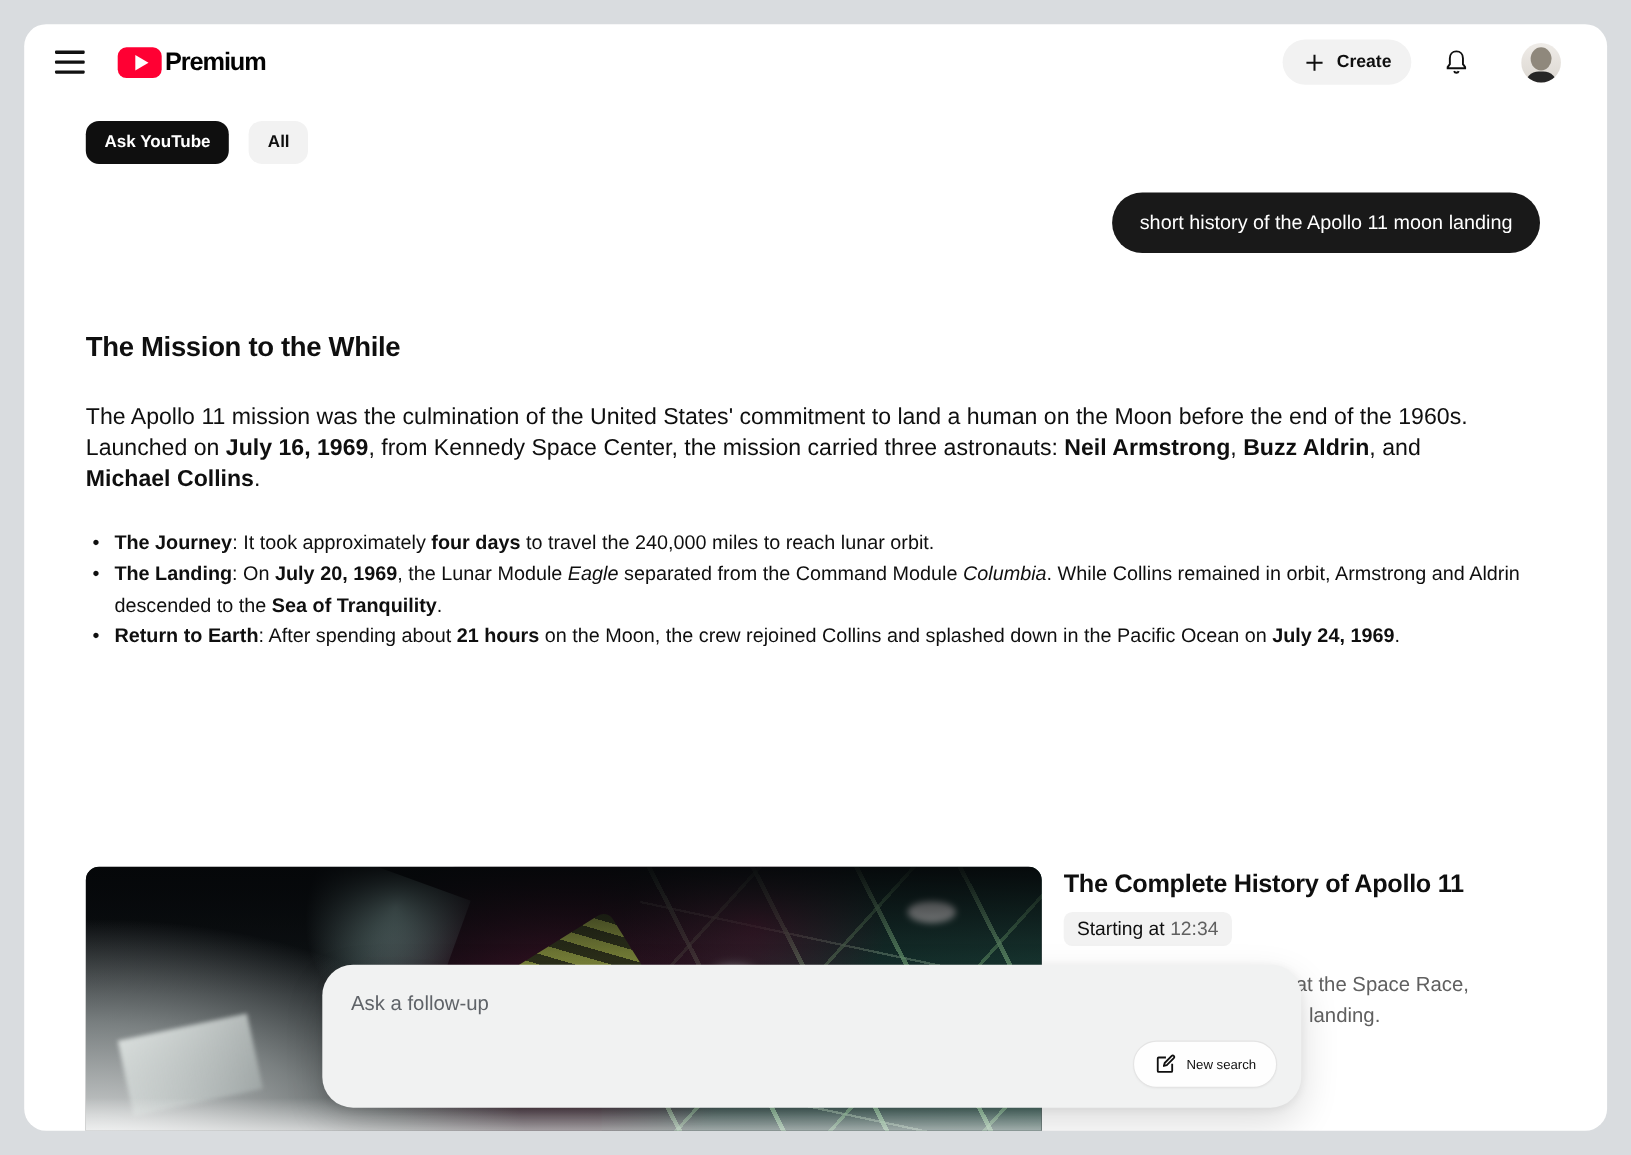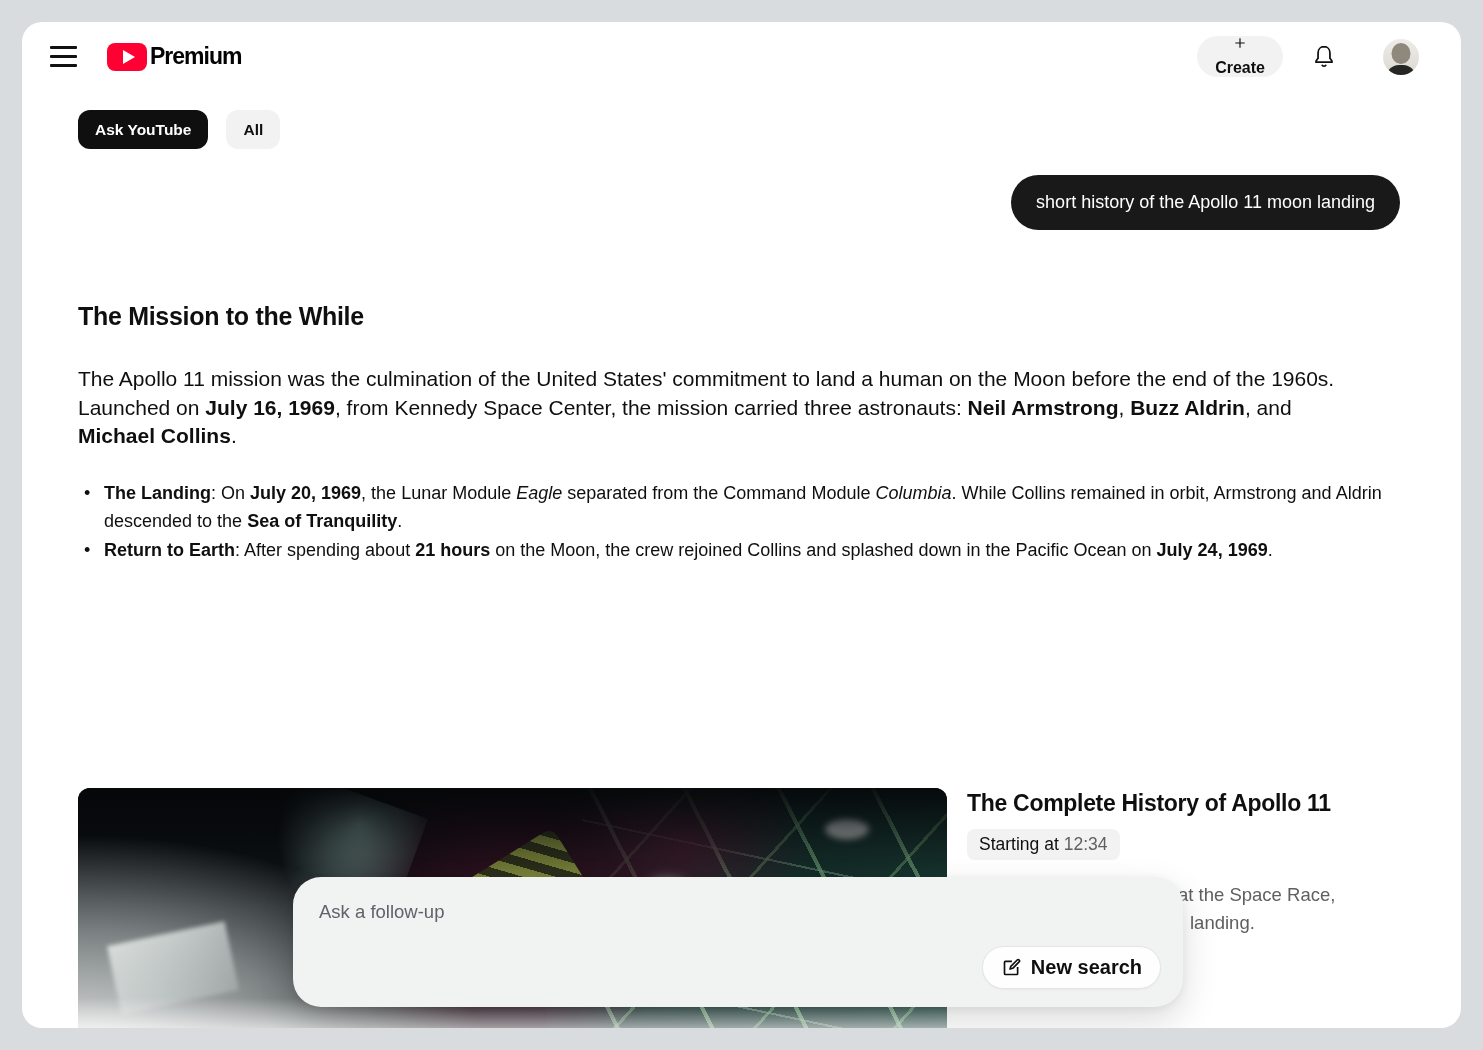--- a/index.html
+++ b/index.html
@@ -20,21 +20,21 @@
 
   
   .topbar { display:flex; align-items:center; padding:13px 42px 0 28px; height:56px; }
   .hamburger { width:40px; height:40px; display:flex; flex-direction:column; justify-content:center; gap:6px; cursor:pointer; }
   .hamburger span { display:block; width:27px; height:3px; background:#111; border-radius:1px; }
   .logo { display:flex; align-items:center; margin-left:17px; cursor:pointer; }
   .yt-badge { width:40px; height:28px; border-radius:8px; display:flex; align-items:center; justify-content:center; }
   .yt-play { width:0; height:0; border-left:12px solid #fff; border-top:7px solid transparent; border-bottom:7px solid transparent; margin-left:3px; }
   .logo-text { font-size:23px; font-weight:700; letter-spacing:-1px; margin-left:3px; color:#030303; }
   .topbar-right { margin-left:auto; display:flex; align-items:center; }
-  .create-btn { display:flex; align-items:center; gap:9px; height:41px; padding:0 18px; background:#f2f2f2; border:none; border-radius:21px; font-family:inherit; font-size:16px; font-weight:600; color:#0f0f0f; cursor:pointer;flex-direction:column; }
+  .create-btn { display:flex; align-items:center; gap:9px; height:41px; padding:0 18px; background:#f2f2f2; border:none; border-radius:21px; font-family:inherit; font-size:16px; font-weight:600; color:#0f0f0f; cursor:pointer; }
   .bell { width:28px; height:28px; margin-left:27px; cursor:pointer; }
   .avatar { width:36px; height:36px; border-radius:50%; margin-left:45px; background:linear-gradient(180deg,#efece8 0%,#dcd7d1 100%); position:relative; overflow:hidden; cursor:pointer; }
   .av-head { position:absolute; top:4px; left:50%; transform:translateX(-50%); width:19px; height:21px; border-radius:50%; background:#8f887c; }
   .av-body { position:absolute; bottom:-3px; left:50%; transform:translateX(-50%); width:30px; height:13px; border-radius:14px 14px 0 0; background:#262626; }
 
   
   .chips { display:flex; gap:18px; margin:32px 0 0 56px; }
   .chip { height:39px; display:flex; align-items:center; padding:0 17px; border-radius:12px; font-size:15.5px; font-weight:700; cursor:pointer; border:none; font-family:inherit; }
   .chip.active { background:#0f0f0f; color:#fff; }
   .chip.idle { background:#f2f2f2; color:#0f0f0f; }
@@ -78,21 +78,21 @@
   .vid-badge { display:inline-flex; align-items:center; margin-top:12px; background:#f2f2f2; border-radius:8px; padding:5px 12px; font-size:17.5px; cursor:pointer; }
   .vid-badge .ts { color:#606060; margin-left:5px; }
   .desc-line { position:absolute; color:#606060; font-size:18.5px; white-space:nowrap; }
   .desc-line.l1 { left:211px; top:96px; }
   .desc-line.l2 { left:223px; top:124px; }
 
   
   .followup { position:absolute; left:271px; top:855px; width:890px; height:130px; background:#f1f2f2; border-radius:28px; z-index:5; box-shadow:0 14px 36px rgba(0,0,0,.14), 0 2px 8px rgba(0,0,0,.06); }
   .followup textarea { position:absolute; inset:24px 190px 56px 26px; background:transparent; border:none; outline:none; resize:none; font-family:inherit; font-size:18.5px; color:#0f0f0f; }
   .followup textarea::placeholder { color:#5f6368; opacity:1; }
-  .new-search { position:absolute; right:22px; bottom:18px; height:43px; display:flex; align-items:center; gap:9px; padding:0 18px; background:#fefefe; border:1px solid #e4e4e4; border-radius:22px; font-family:inherit; font-size:20px; font-weight:700; color:#0f0f0f; cursor:pointer; box-shadow:0 1px 2px rgba(0,0,0,.04); }
+  .new-search { position:absolute; right:22px; bottom:18px; height:43px; display:flex; align-items:center; gap:9px; padding:0 18px; background:#fefefe; border:1px solid #e4e4e4; border-radius:22px; font-family:inherit; font-size:12px; font-weight:400; color:#0f0f0f; cursor:pointer; box-shadow:0 1px 2px rgba(0,0,0,.04); }
 </style>
 </head>
 <body>
 
 <div class="page">
 
   <div class="topbar">
     <div class="hamburger">
       <span></span>
         <span></span>
@@ -128,20 +128,21 @@
   </div>
 
   <div class="chatrow">
     <div class="query-bubble">short history of the Apollo 11 moon landing</div>
   </div>
 
   <div class="article">
     <h2>The Mission to the While</h2>
     <p class="intro"><span>The Apollo 11 mission was the culmination of the United States' commitment to land a human on the Moon before the end of the 1960s. Launched on </span><span style="font-weight: 700;">July 16, 1969</span><span>, from Kennedy Space Center, the mission carried three astronauts: </span><span style="font-weight: 700;">Neil Armstrong</span><span>, </span><span style="font-weight: 700;">Buzz Aldrin</span><span>, and </span><span style="font-weight: 700;">Michael Collins</span><span>.</span></p>
     <ul>
+      <li><span style="font-weight: 700;">The Journey</span><span>: It took approximately </span><span style="font-weight: 700;">four days</span><span> to travel the 240,000 miles to reach lunar orbit.</span></li>
       <li><span style="font-weight: 700;">The Landing</span><span>: On </span><span style="font-weight: 700;">July 20, 1969</span><span>, the Lunar Module </span><span style="font-style: italic;">Eagle</span><span> separated from the Command Module </span><span style="font-style: italic;">Columbia</span><span>. While Collins remained in orbit, Armstrong and Aldrin descended to the </span><span style="font-weight: 700;">Sea of Tranquility</span><span>.</span></li>
       <li><span style="font-weight: 700;">Return to Earth</span><span>: After spending about </span><span style="font-weight: 700;">21 hours</span><span> on the Moon, the crew rejoined Collins and splashed down in the Pacific Ocean on </span><span style="font-weight: 700;">July 24, 1969</span><span>.</span></li>
     </ul>
   </div>
 
   <div class="media">
     <div class="thumb">
       <div class="t-tealbg"></div>
       <div class="t-truss"></div>
       <div class="t-maroon1"></div>

